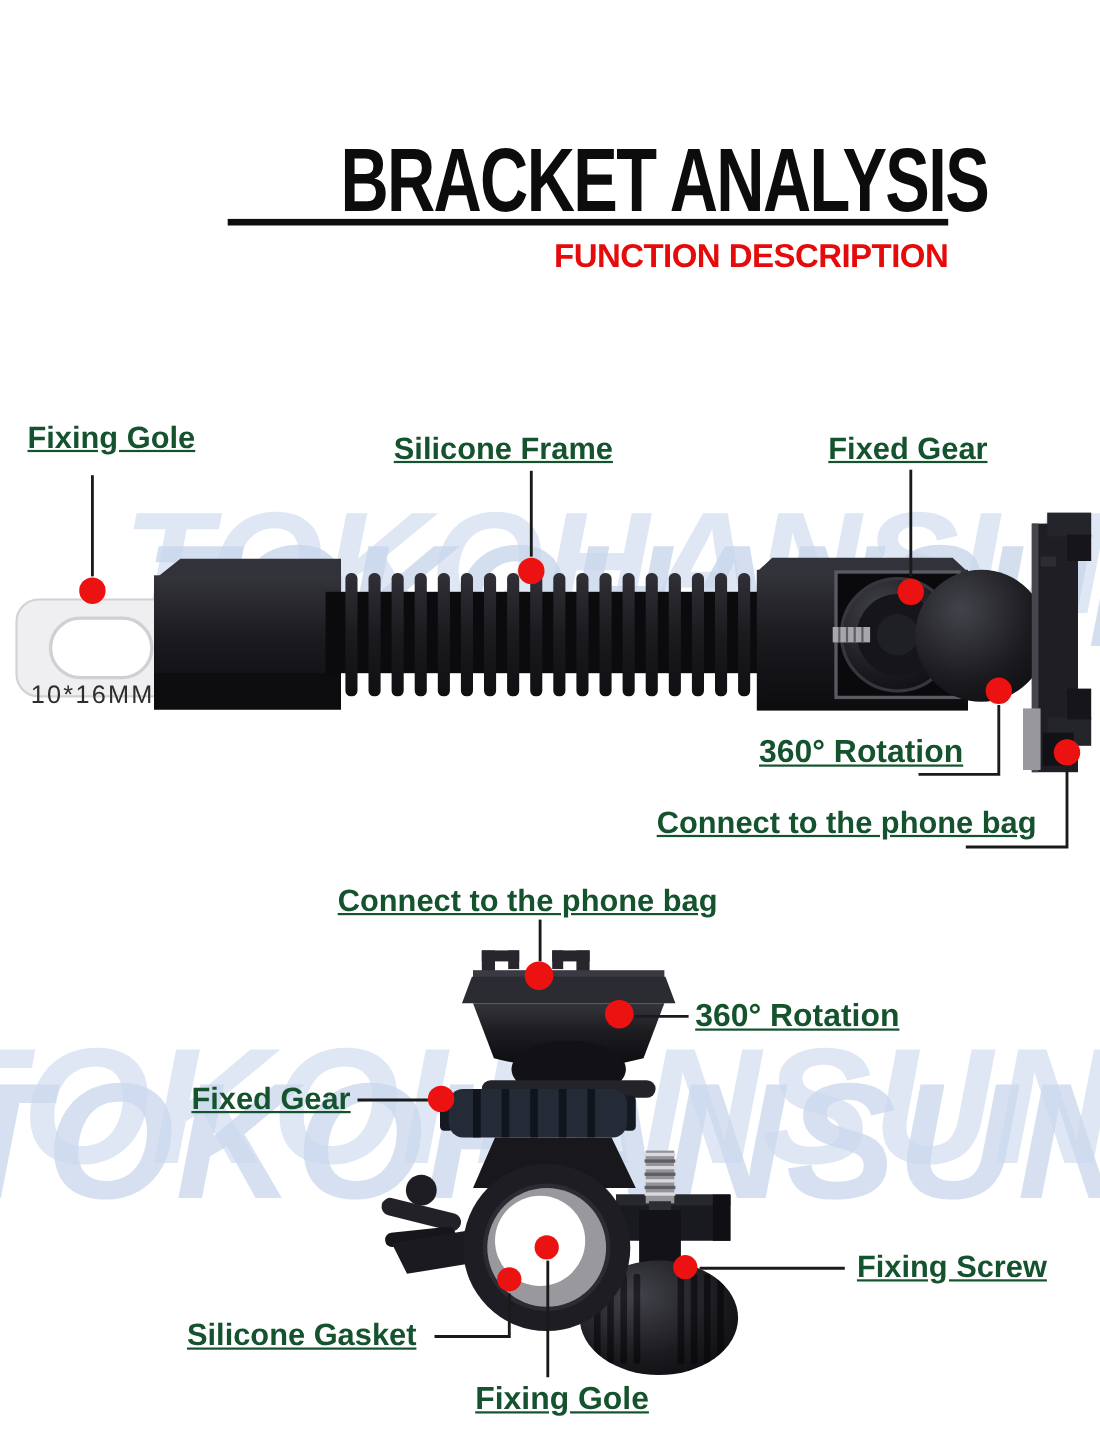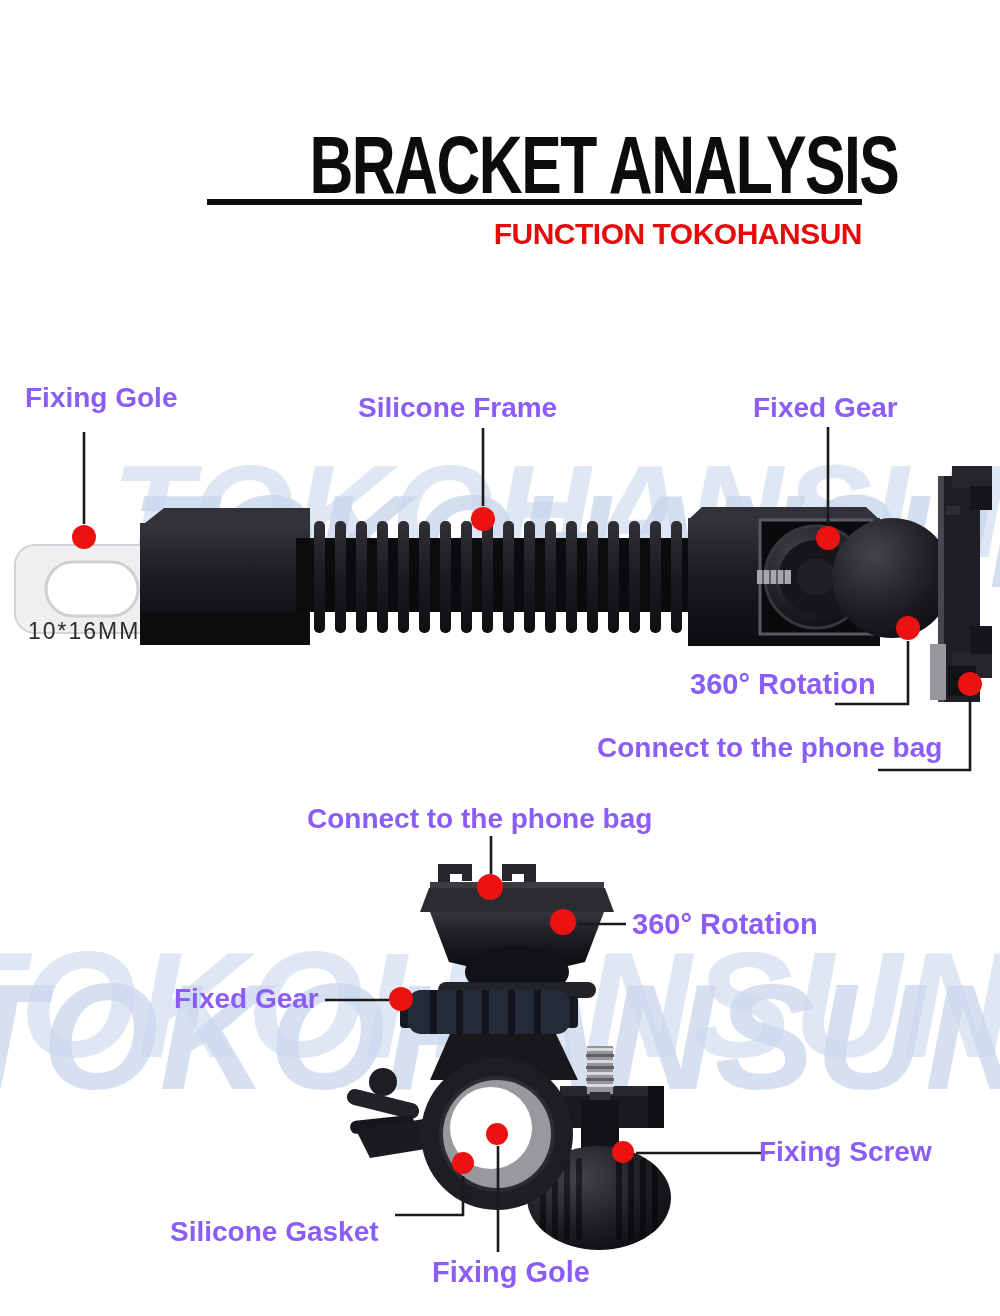--- a/index.html
+++ b/index.html
@@ -9,39 +9,39 @@
   .wm{position:absolute;font:bold italic 132px/1 "Liberation Sans",sans-serif;
       white-space:nowrap;letter-spacing:1px;pointer-events:none;}
   
   #title-wrap{position:absolute;left:206px;top:124px;width:656px;text-align:center;text-decoration:underline;}
   #main-title{display:inline-block;font:bold 82px/1 "Liberation Sans",sans-serif;color:#0c0c0c;
       letter-spacing:-2px;transform:scaleX(0.74);transform-origin:center;white-space:nowrap;}
   #title-bar{position:absolute;left:207px;top:199px;width:655px;height:6px;background:#0e0e0e;}
   #subtitle{position:absolute;left:206px;top:217px;width:656px;text-align:right;
       font:bold 30px/1.1 "Liberation Sans",sans-serif;color:#e50b0b;letter-spacing:-0.5px;}
   
-  .label{position:absolute;font:bold 28px/1.05 "Liberation Sans",sans-serif;color:#8b5cf6;
-      white-space:nowrap;}
+  .label{position:absolute;font:bold 28px/1.05 "Liberation Sans",sans-serif;color:#14532d;
+      white-space:nowrap;text-decoration:underline;}
   .size-label{position:absolute;font:normal 23px/1 "Liberation Sans",sans-serif;color:#2e2e2e;
       letter-spacing:2px;white-space:nowrap;}
   svg{position:absolute;left:0;top:0;}
 </style>
 </head>
 <body>
 
 <div id="page">
 
   <div class="wm" style="left:112px;top:446px;color:#dfe7f4;">TOKOHANSUN</div>
   <div class="wm" style="left:132px;top:476px;color:#c9d6ec;opacity:.8;">TOKOHANSUN</div>
   <div class="wm" style="left:-70px;top:930px;font-size:150px;color:#dfe7f4;">TOKOHANSUN</div>
   <div class="wm" style="left:-48px;top:962px;font-size:150px;color:#ccd9ee;opacity:.8;">TOKOHANSUN</div>
 
   <div id="title-wrap"><span id="main-title">BRACKET ANALYSIS</span></div>
   <div id="title-bar"></div>
-  <div id="subtitle">FUNCTION TOKOHANSUN</div>
+  <div id="subtitle">FUNCTION DESCRIPTION</div>
 
   <svg width="1000" height="1316" viewBox="0 0 1000 1316">
     <defs>
       <linearGradient id="gBlock" x1="0" y1="0" x2="0" y2="1">
         <stop offset="0" stop-color="#34343b"></stop>
           <stop offset="0.45" stop-color="#1b1b20"></stop>
           <stop offset="1" stop-color="#0c0c0f"></stop>
       </linearGradient>
       <linearGradient id="gRib" x1="0" y1="0" x2="0" y2="1">
         <stop offset="0" stop-color="#303036"></stop>
@@ -224,17 +224,17 @@
   <div class="label" style="left:25px;top:383px;">Fixing Gole</div>
   <div class="label" style="left:358px;top:393px;">Silicone Frame</div>
   <div class="label" style="left:753px;top:393px;">Fixed Gear</div>
   <div class="size-label" style="left:28px;top:620px;text-align:right;">10*16MM</div>
   <div class="label" style="left:690px;top:669px;font-size:29px;">360° Rotation</div>
   <div class="label" style="left:597px;top:733px;">Connect to the phone bag</div>
 
   <div class="label" style="left:307px;top:804px;">Connect to the phone bag</div>
   <div class="label" style="left:632px;top:909px;font-size:29px;">360° Rotation</div>
   <div class="label" style="left:174px;top:984px;">Fixed Gear</div>
-  <div class="label" style="left:170px;top:1199px;margin-top:18px;">Silicone Gasket</div>
-  <div class="label" style="left:759px;top:1137px;">Fixing Screw</div>
+  <div class="label" style="left:170px;top:1199px;">Silicone Gasket</div>
+  <div class="label" style="left:779px;top:1137px;">Fixing Screw</div>
   <div class="label" style="left:432px;top:1257px;font-size:29px;">Fixing Gole</div>
 
 </div>
 
 </body></html>

